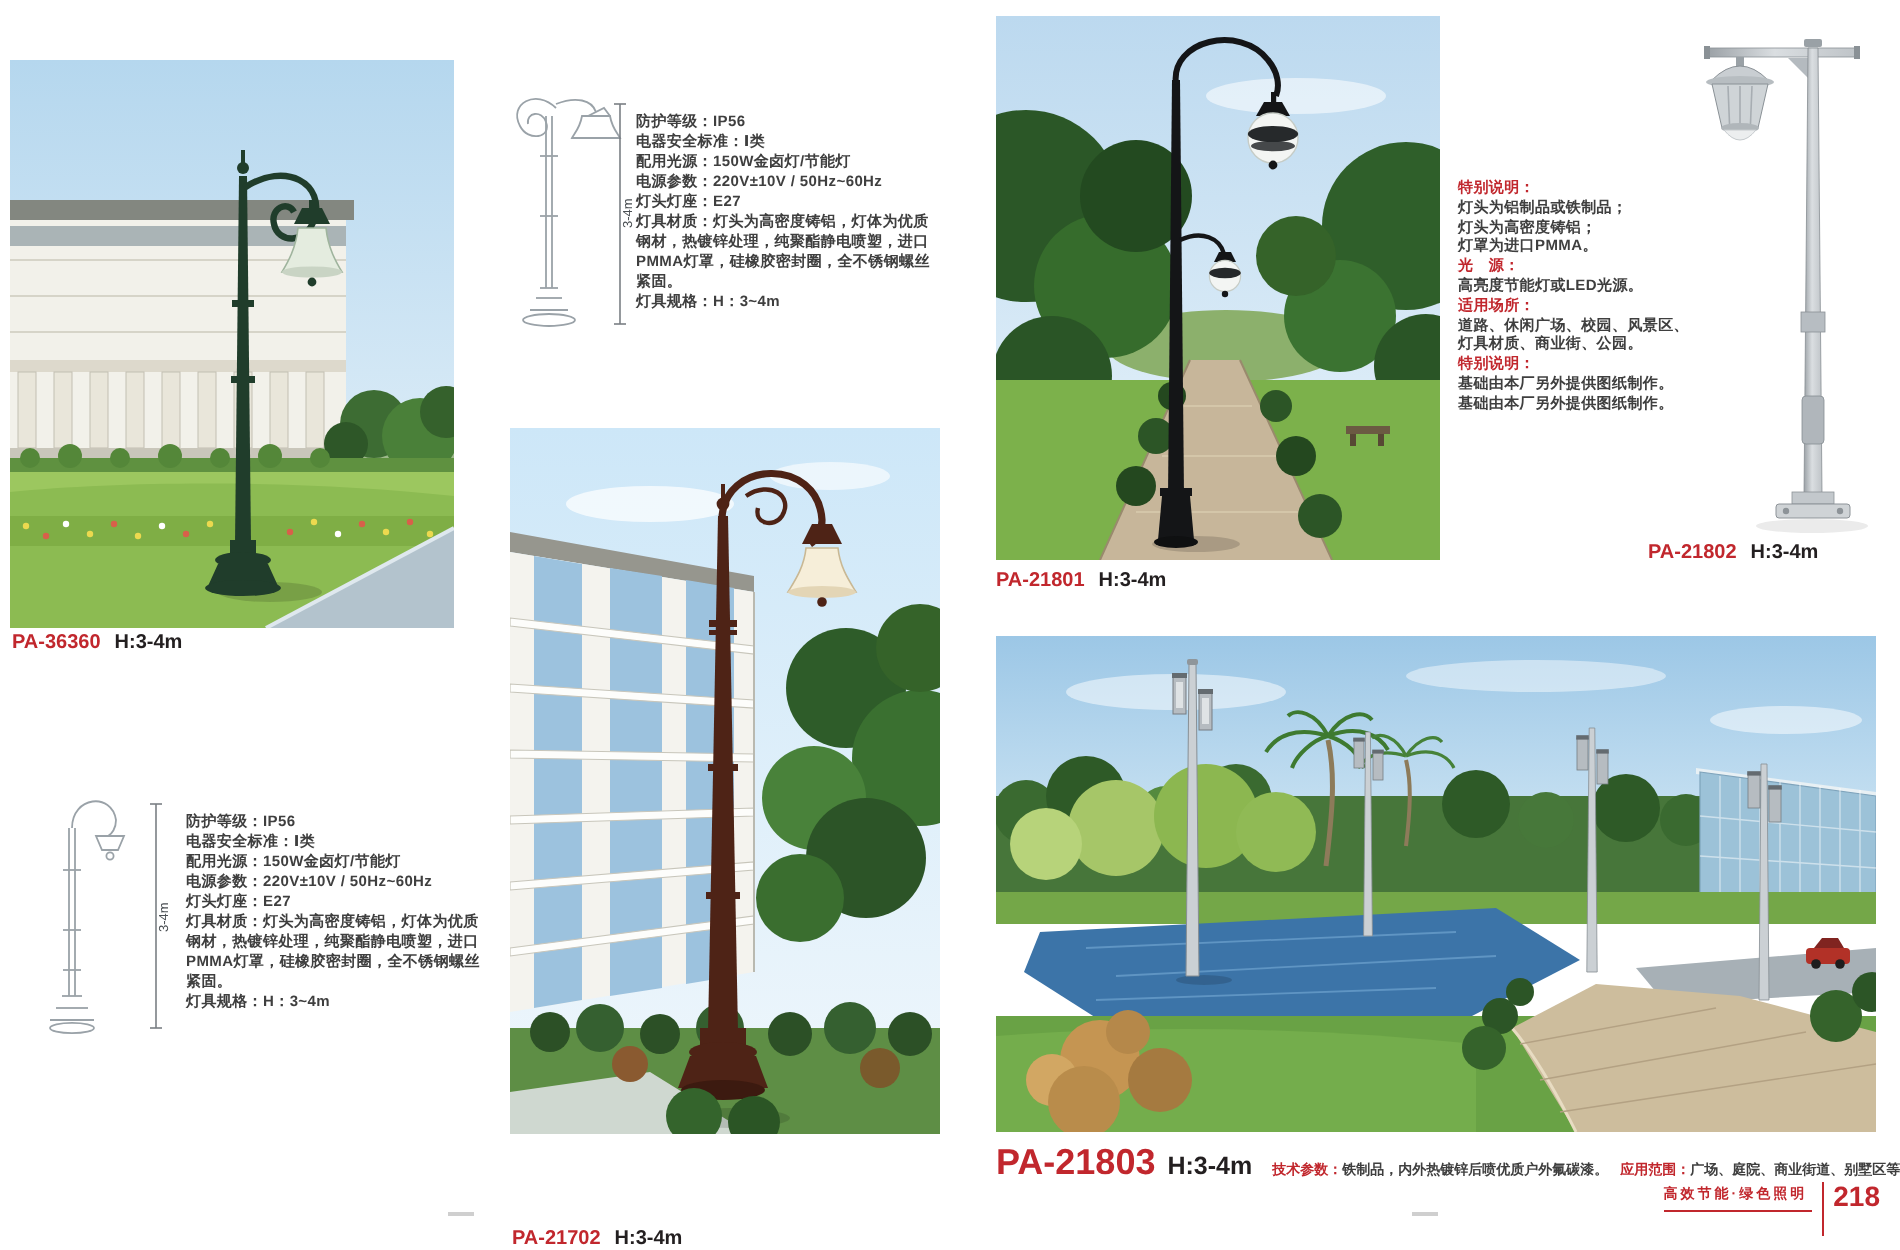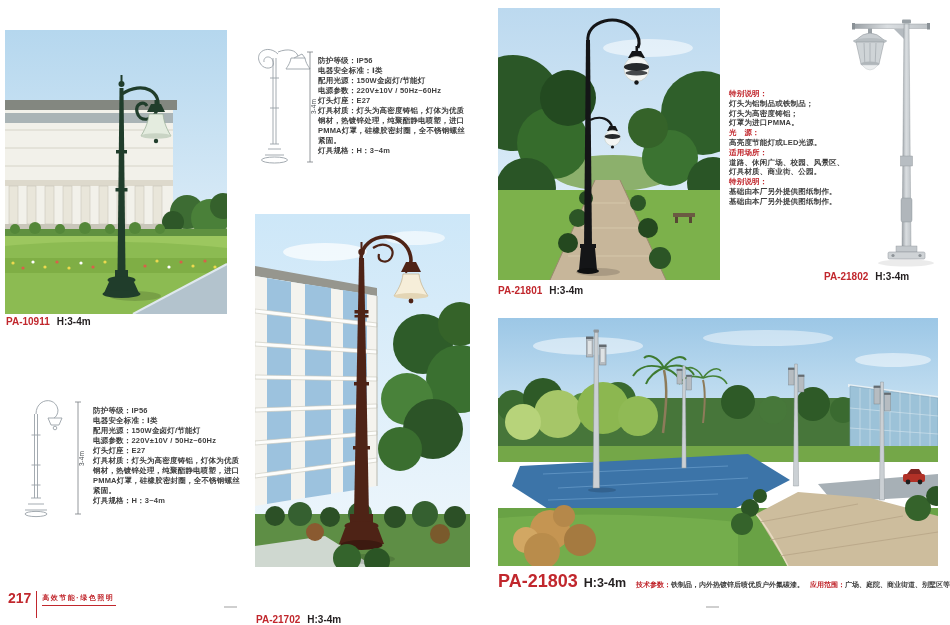--- a/index.html
+++ b/index.html
@@ -115,21 +115,21 @@
         <rect x="111" y="120" width="11" height="3.5"></rect>
         <rect x="110.5" y="158" width="12" height="3.5"></rect>
         <rect x="110" y="240" width="13" height="9"></rect>
         <ellipse cx="116.5" cy="250" rx="14" ry="4"></ellipse>
         <polygon points="104,252 129,252 134,263 99,263"></polygon>
         <ellipse cx="116.5" cy="264" rx="19" ry="4"></ellipse>
       </g>
     </svg>
   </figure>
   <div class="prod-label" style="left:6px;top:316px;">
-    <span class="code">PA-10911</span><span class="ht">H:3-4m</span>
+    <span class="code">PA-36360</span><span class="ht">H:3-4m</span>
   </div>
 
   <svg class="ld" style="left:252px;top:38px;" width="66" height="134" viewBox="0 0 66 134">
     <g fill="none" stroke="#9aa2a8" stroke-width="0.9">
       <path d="M26,16 C16,6 2,14 8,25 C12,33 24,31 21,23 C19,17 11,18 12,24"></path>
       <path d="M26,14 C36,10 44,12 46,18"></path>
       <path d="M39,20 C38,26 35,29 34,31 L58,31 C57,29 54,26 53,20 Z"></path>
       <path d="M42,20 L50,16 L53,20"></path>
       <line x1="21" y1="20" x2="21" y2="106"></line>
         <line x1="24" y1="20" x2="24" y2="106"></line>
@@ -509,22 +509,22 @@
 
   <div class="caption3" style="left:498px;top:571px;">
     <span class="code">PA-21803</span>
     <span class="ht">H:3-4m</span>
     <span class="rl">技术参数：</span>
     <span class="bt">铁制品，内外热镀锌后喷优质户外氟碳漆。</span>
     <span class="rl">应用范围：</span>
     <span class="bt">广场、庭院、商业街道、别墅区等场所。</span>
   </div>
 
-  <div class="footer" style="left:8px;top:592px;">
-    <span class="pg">217</span>
+  <div class="footer" style="right:10px;top:592px;">
+    <span class="slog">高效节能·绿色照明</span>
     <span class="fdiv"></span>
-    <span class="slog">高效节能·绿色照明</span>
+    <span class="pg">218</span>
   </div>
 
   <div class="dash" style="left:224px;top:606px;"></div>
   <div class="dash" style="left:706px;top:606px;"></div>
 
 </div>
 
 </body></html>

